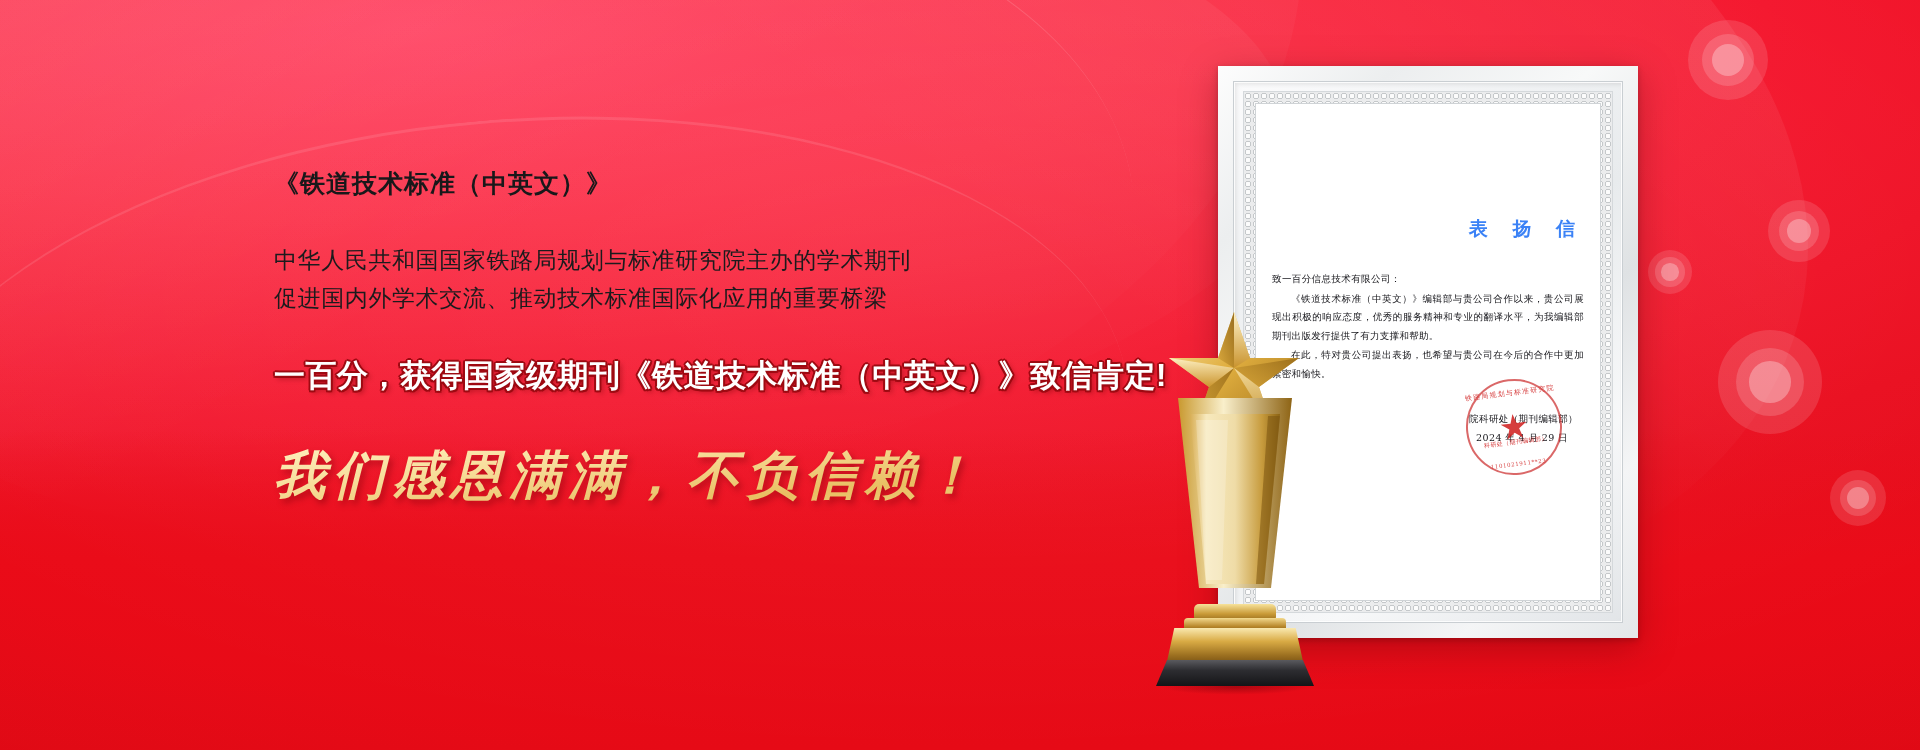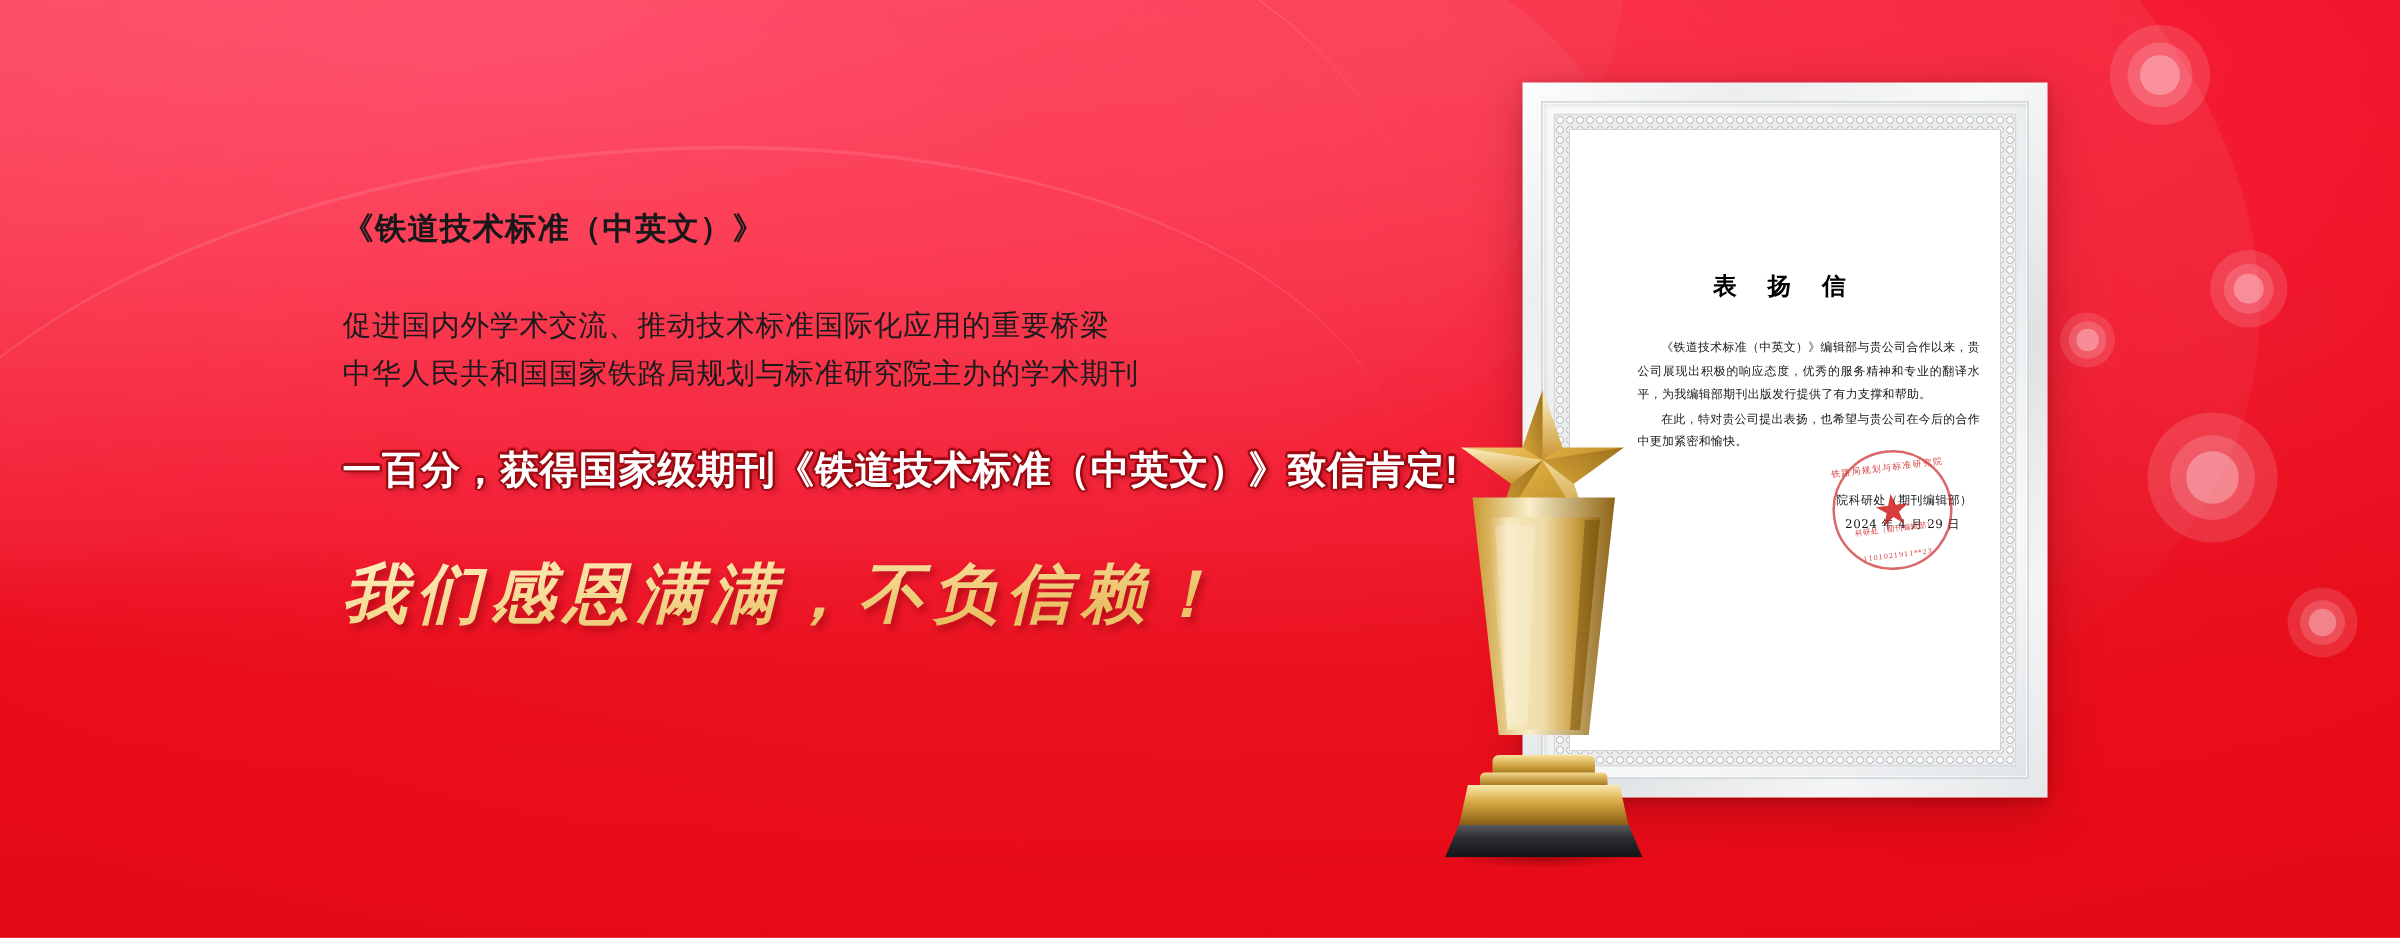--- a/index.html
+++ b/index.html
@@ -134,27 +134,27 @@
       radial-gradient(circle at 4px 4px, rgba(150,155,160,0.45) 3.1px, rgba(0,0,0,0) 3.4px);
     background-size:8px 8px, 8px 8px;
     border:1px solid #d5d9dc;
   }
   .cert-page{
     width:100%;height:100%;box-sizing:border-box;
     background:#ffffff;border:1px solid #cfd3d6;
     position:relative;padding:14px 16px;
   }
   .cert-title{
-    text-align:center;margin-top:98px;
+    text-align:right;margin-top:98px;
     font-family:"DejaVu Serif","Liberation Serif",serif;
-    font-size:19px;font-weight:bold;letter-spacing:9px;color:#000000;
+    font-size:19px;font-weight:bold;letter-spacing:9px;color:#3b82f6;
   }
   .cert-body{margin-top:28px;font-family:"DejaVu Serif","Liberation Serif",serif;color:#15151a;}
   .cert-salute{font-size:9.5px;line-height:1.95;letter-spacing:0.4px;}
-  .cert-para{font-size:9.5px;line-height:1.95;letter-spacing:0.3px;text-indent:19px;margin-top:1px;text-align:justify;margin-left:38px;}
+  .cert-para{font-size:9.5px;line-height:1.95;letter-spacing:0.3px;text-indent:19px;margin-top:1px;text-align:justify;}
   .cert-sign{margin-top:30px;text-align:right;position:relative;padding-right:6px;}
   .cert-org{font-size:9.5px;letter-spacing:0.4px;font-family:Liberation Sans, sans-serif;color:#15151a;}
   .cert-date{font-size:9.5px;letter-spacing:0.4px;margin-top:6px;margin-right:10px;font-family:"DejaVu Serif","Liberation Serif",serif;color:#15151a;}
   .seal{
     position:absolute;right:22px;top:-34px;width:92px;height:92px;border-radius:50%;
     border:2.6px solid rgba(200,28,28,0.78);
     opacity:0.85;transform:rotate(-7deg);
   }
   .seal:after{
     content:"";position:absolute;left:50%;top:50%;width:26px;height:26px;margin:-13px 0 0 -13px;
@@ -209,33 +209,34 @@
       </div>
       <div class="bubble" style="left: 1830px; top: 470px; width: 56px; height: 56px; background: rgba(255, 255, 255, 0.13);">
         <div class="ring" style="left: 9.52px; top: 9.52px; width: 36.96px; height: 36.96px; background: rgba(255, 255, 255, 0.16);"></div>
         <div class="ring" style="left: 16.8px; top: 16.8px; width: 22.4px; height: 22.4px; background: rgba(255, 255, 255, 0.3);"></div>
       </div>
     </div>
 
   <div class="copy">
     <div class="journal-title">《铁道技术标准（中英文）》</div>
     <div class="sub-list">
+      <div class="sub-line">中华人民共和国国家铁路局规划与标准研究院主办的学术期刊</div>
       <div class="sub-line">促进国内外学术交流、推动技术标准国际化应用的重要桥梁</div>
-      <div class="sub-line">中华人民共和国国家铁路局规划与标准研究院主办的学术期刊</div>
     </div>
     <div class="headline">一百分，获得国家级期刊《铁道技术标准（中英文）》致信肯定!</div>
     <div class="calligraphy">我们感恩满满，不负信赖！</div>
   </div>
 
   <div class="cert">
     <div class="cert-bevel">
       <div class="cert-pattern">
         <div class="cert-page">
           <div class="cert-title">表 扬 信</div>
           <div class="cert-body">
+            <div class="cert-salute">致一百分信息技术有限公司：</div>
             <div class="cert-para">《铁道技术标准（中英文）》编辑部与贵公司合作以来，贵公司展现出积极的响应态度，优秀的服务精神和专业的翻译水平，为我编辑部期刊出版发行提供了有力支撑和帮助。</div>
             <div class="cert-para">在此，特对贵公司提出表扬，也希望与贵公司在今后的合作中更加紧密和愉快。</div>
           </div>
           <div class="cert-sign">
             <div class="seal">
               <div class="seal-top">铁路局规划与标准研究院</div>
               <div class="seal-mid">科研处（期刊编辑部）</div>
               <div class="seal-bot">1101021911**23</div>
             </div>
             <div class="cert-org">院科研处（期刊编辑部）</div>

